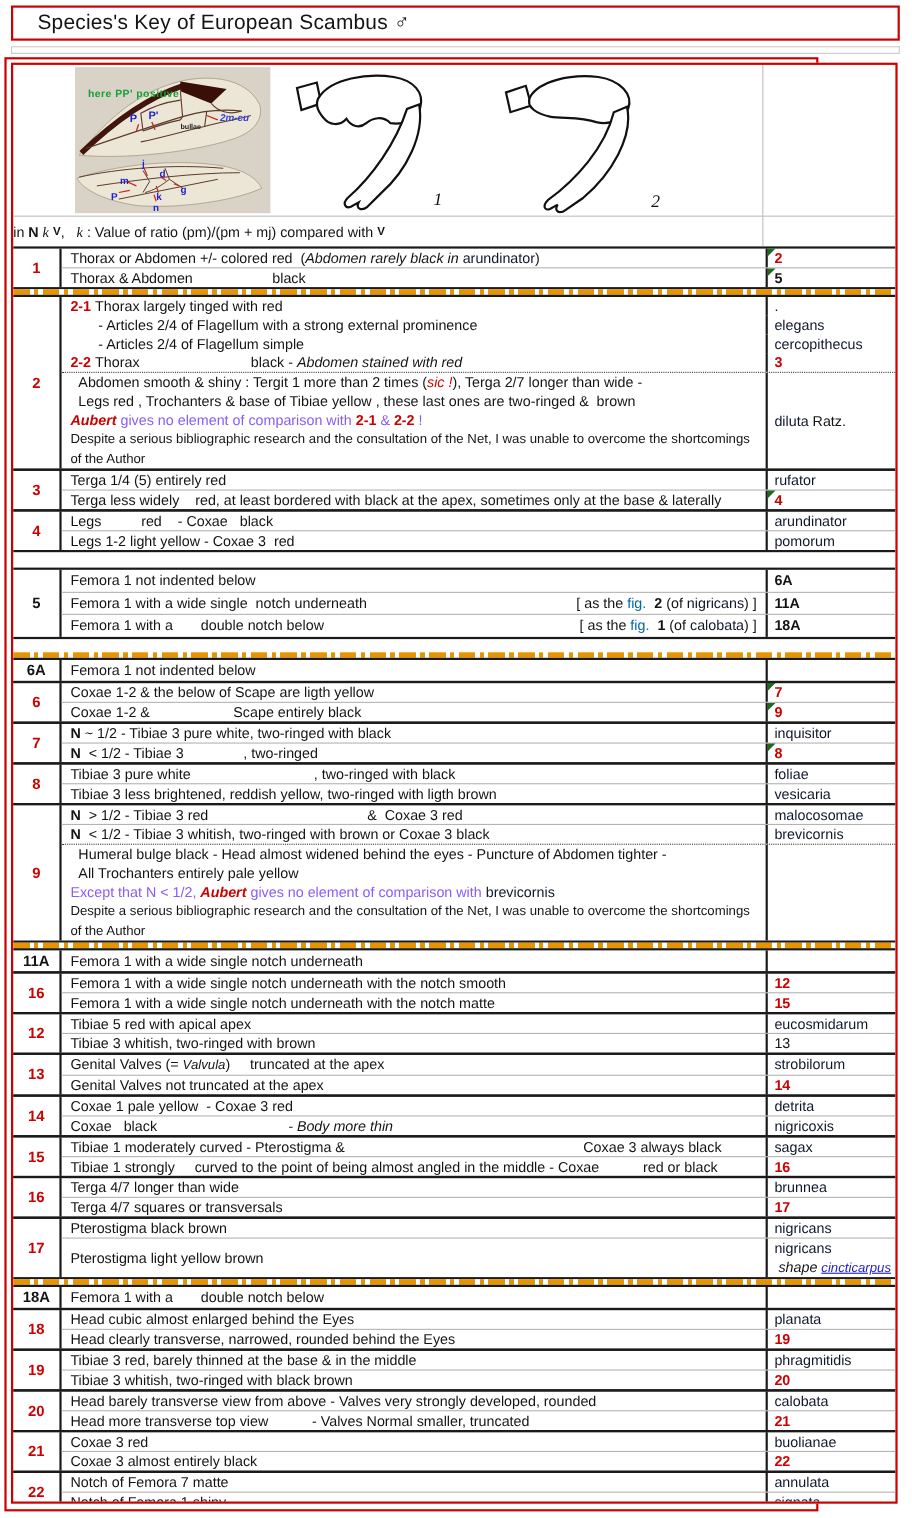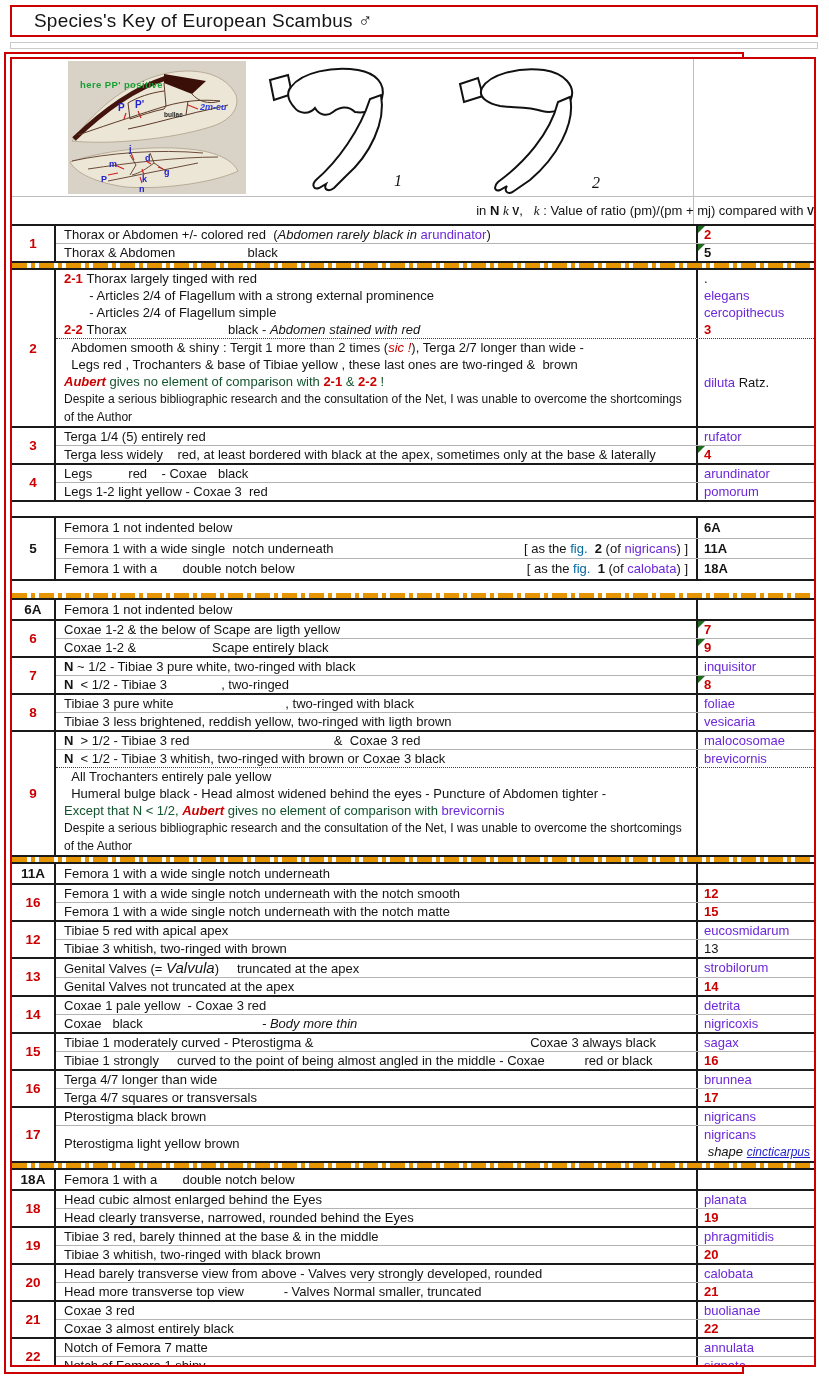--- a/index.html
+++ b/index.html
@@ -9,21 +9,21 @@
   .title-box{position:absolute;left:10px;top:5px;width:808px;height:32px;border:2px solid #cc0000;
              display:flex;align-items:center;padding-left:22px;font-size:19px;letter-spacing:.2px;box-sizing:border-box;}
   .substrip{position:absolute;left:10px;top:42px;width:808px;height:7px;border:1px solid #c9c9c9;box-sizing:border-box;}
   .mainouter{position:absolute;left:4px;top:52px;width:740px;height:1322px;border:2px solid #cc0000;box-sizing:border-box;}
   .maininner{position:absolute;left:4px;top:3px;width:806px;height:1310px;border:2px solid #cc0000;box-sizing:border-box;overflow:hidden;background:#fff;}
   
   .toparea{position:relative;}
   .vline{position:absolute;top:0;bottom:0;right:120px;border-right:1px solid #bdbdbd;}
   .imgrow{height:137px;border-bottom:1px solid #bdbdbd;position:relative;}
   .imgrow svg{position:absolute;}
-  .noterow{height:27px;display:flex;align-items:center;padding-left:0;white-space:pre-wrap;justify-content:flex-end;}
+  .noterow{height:27px;display:flex;align-items:center;padding-left:0;white-space:pre-wrap;}
   
   .key{width:100%;}
   .block{display:flex;border-top:2px solid #1a1a1a;border-bottom:2px solid #1a1a1a;}
   .block.mt{margin-top:-2px;}
   .numcell{width:42px;flex:0 0 42px;border-right:2px solid #1a1a1a;display:flex;align-items:center;justify-content:center;
            font-weight:bold;font-size:13.5px;}
   .idc-r{color:#cc0000;} .idc-k{color:#141414;}
   .entries{flex:1;display:flex;flex-direction:column;min-width:0;}
   .entry{display:flex;min-height:17px;}
   .tall .entry{min-height:19.5px;}
@@ -38,29 +38,29 @@
   .line.split{display:flex;justify-content:space-between;padding-right:4px;}
   .corner{position:absolute;left:0;top:0;width:0;height:0;border-top:7px solid #1e6b1e;border-right:7px solid transparent;}
   .odivider{height:5px;background:repeating-linear-gradient(90deg,#e69500 0,#e69500 15px,#fff 15px,#fff 19px,#e69500 19px,#e69500 23px,#fff 23px,#fff 27px);}
   .gap{width:100%;}
   
   .biblio{padding:3px 4px 0 6px;}
   .biblio .line{line-height:17.5px;}
   
   .sg-p{} 
   .sg-bold{font-weight:700;}
-  .sg-r{color:#14532d;}
+  .sg-r{color:#8b5cf6;}
   .sg-rb{color:#cc0000;font-weight:700;}
-  .sg-bl{color:#6d28d9;}
+  .sg-bl{color:#0f172a;}
   .sg-it{font-style:italic;}
   .sg-rit{color:#cc0000;font-style:italic;}
   .sg-rbi{color:#cc0000;font-weight:700;font-style:italic;}
   .sg-tl{color:#0369a1;}
   .sg-fn{font-size:12px;}
-  .sg-smi{font-size:15px;font-style:italic;}
+  .sg-smi{font-size:12px;font-style:italic;}
   .sg-bli{color:#1f1fcc;font-style:italic;font-size:12px;text-decoration:underline;}
   .sg-bbi{font-weight:700;font-style:italic;}
   .sg-ubi{font-weight:700;text-decoration:underline;}
   .sg-kv{font-style:italic;font-family:"Liberation Serif",serif;}
   .sg-sc{font-size:10.5px;font-weight:600;}
   
   .wt-green{fill:#18a035;font:700 9.5px "Liberation Sans",sans-serif;letter-spacing:.4px;}
   .wt-blue{fill:#2222cc;font:700 10px "Liberation Sans",sans-serif;}
   .wt-blue2{fill:#3344dd;font:italic 700 9px "Liberation Sans",sans-serif;}
   .wt-dark{fill:#222;font:700 6.5px "Liberation Sans",sans-serif;}
@@ -361,22 +361,22 @@
             <div class="entry sep-line">
               <div class="desc">
                 <div class="line"><span class="sg-bold">N </span><span class="sg-p"> &lt; 1/2 - Tibiae 3 whitish, two-ringed with brown or Coxae 3 black</span></div>
               </div>
               <div class="target">
                 <div class="line"><span class="sg-bl">brevicornis</span></div>
               </div>
             </div>
             <div class="entry sep-dot">
               <div class="desc">
+                <div class="line"><span class="sg-p">  Humeral bulge black - Head almost widened behind the eyes - Puncture of Abdomen tighter -</span></div>
                 <div class="line"><span class="sg-p">  All Trochanters entirely pale yellow</span></div>
-                <div class="line"><span class="sg-p">  Humeral bulge black - Head almost widened behind the eyes - Puncture of Abdomen tighter -</span></div>
                 <div class="line"><span class="sg-r">Except that N &lt; 1/2, </span><span class="sg-rbi">Aubert</span><span class="sg-r"> gives no element of comparison with </span><span class="sg-bl">brevicornis</span></div>
                 <div class="line"><span class="sg-fn">Despite a serious bibliographic research and the consultation of the Net, I was unable to overcome the shortcomings of the Author</span></div>
               </div>
               <div class="target"></div>
             </div>
           </div>
         </div>
         <div class="odivider"></div>
         <div class="block header">
           <div class="numcell idc-k">11A</div>

